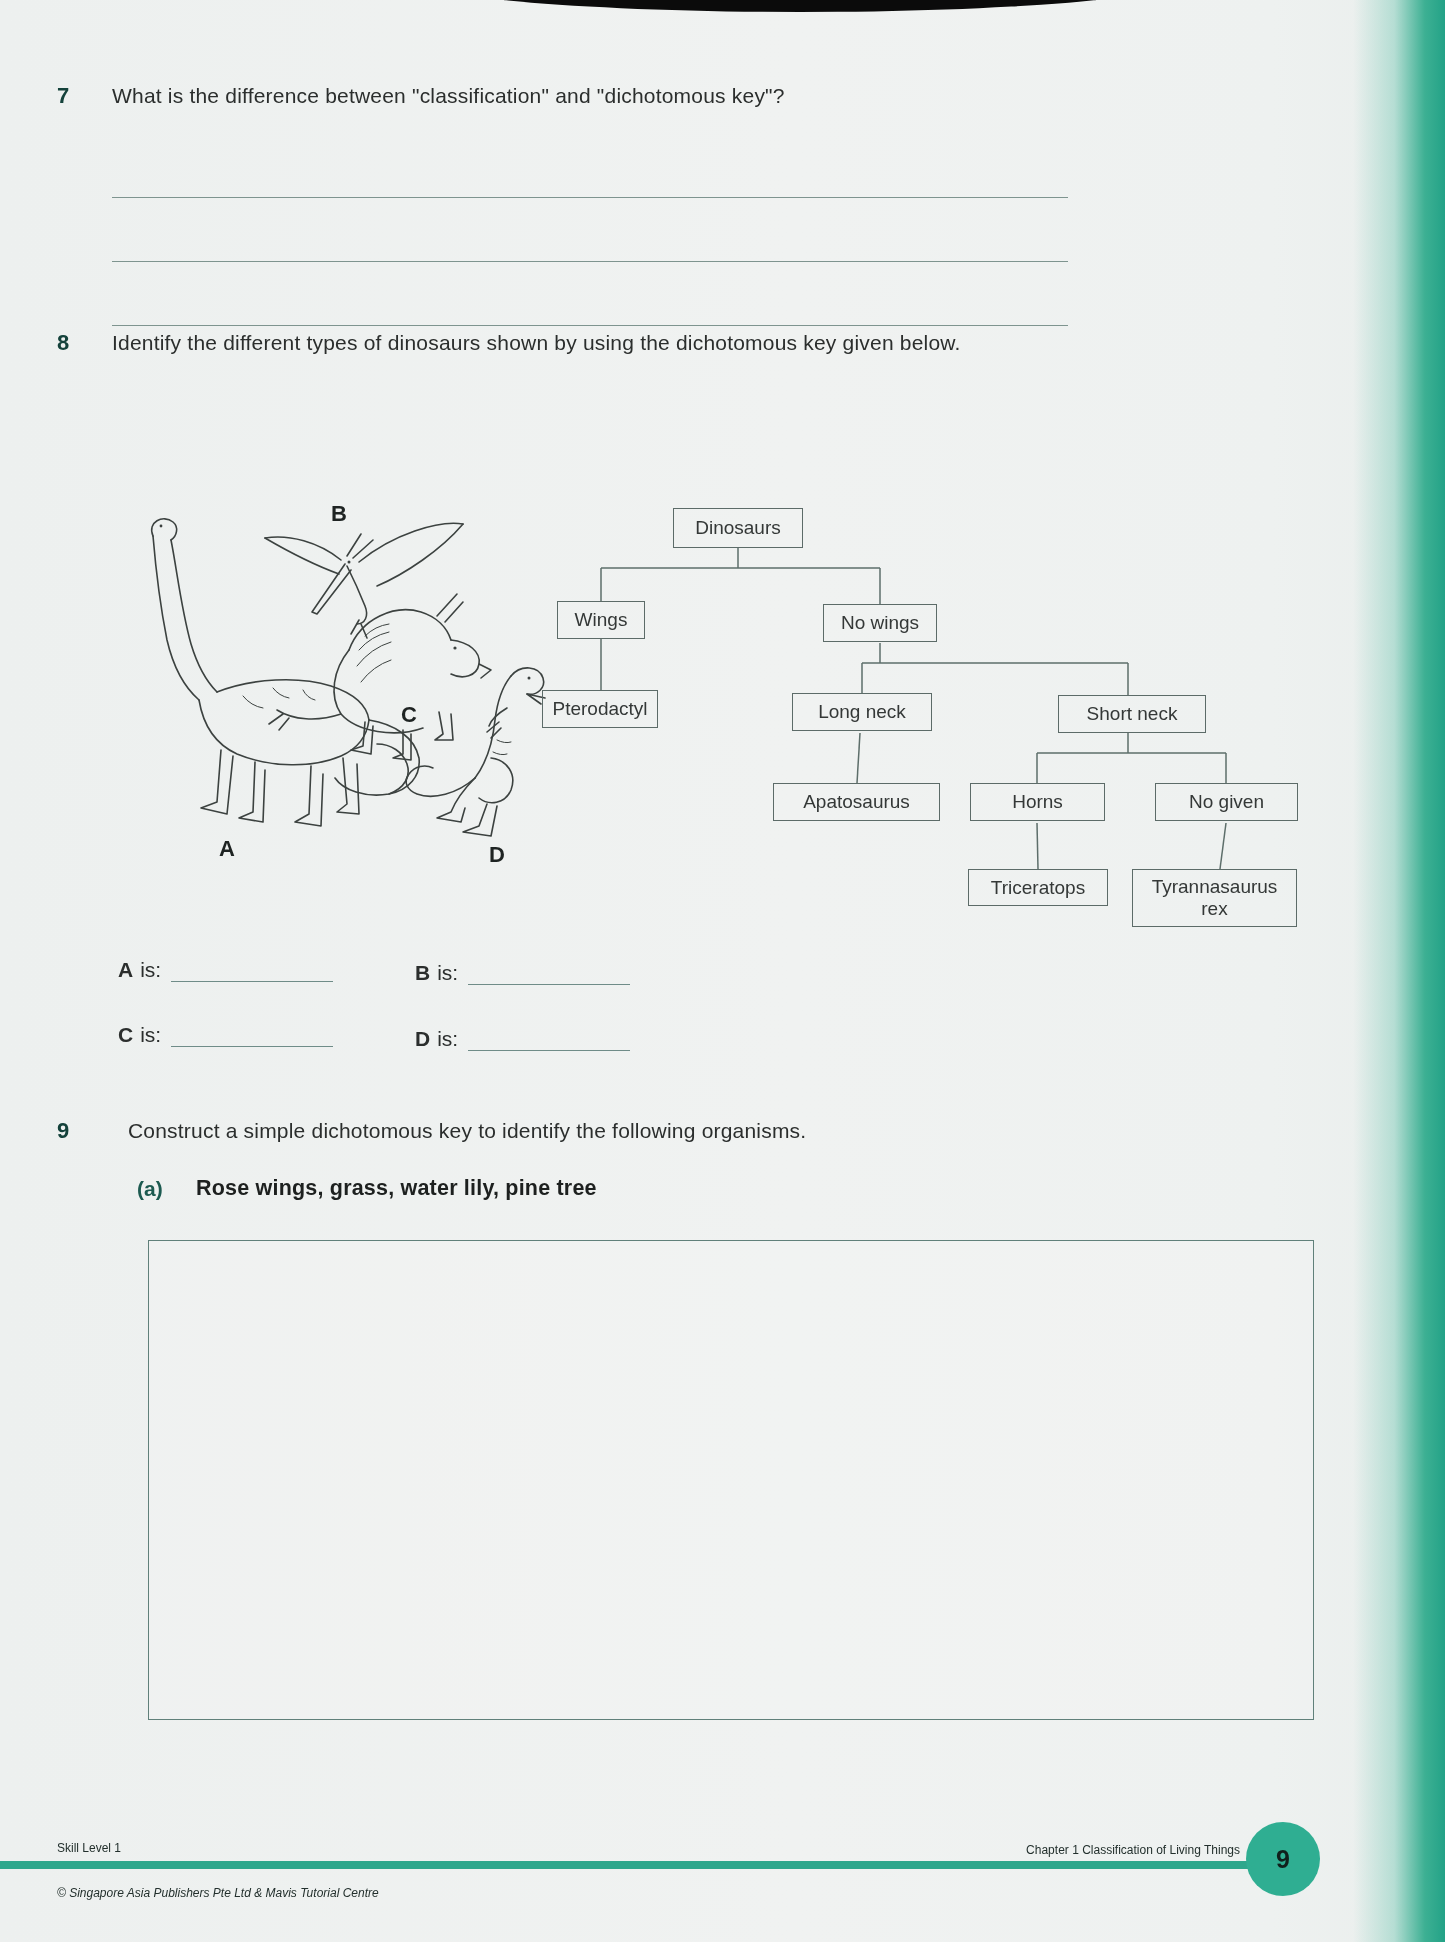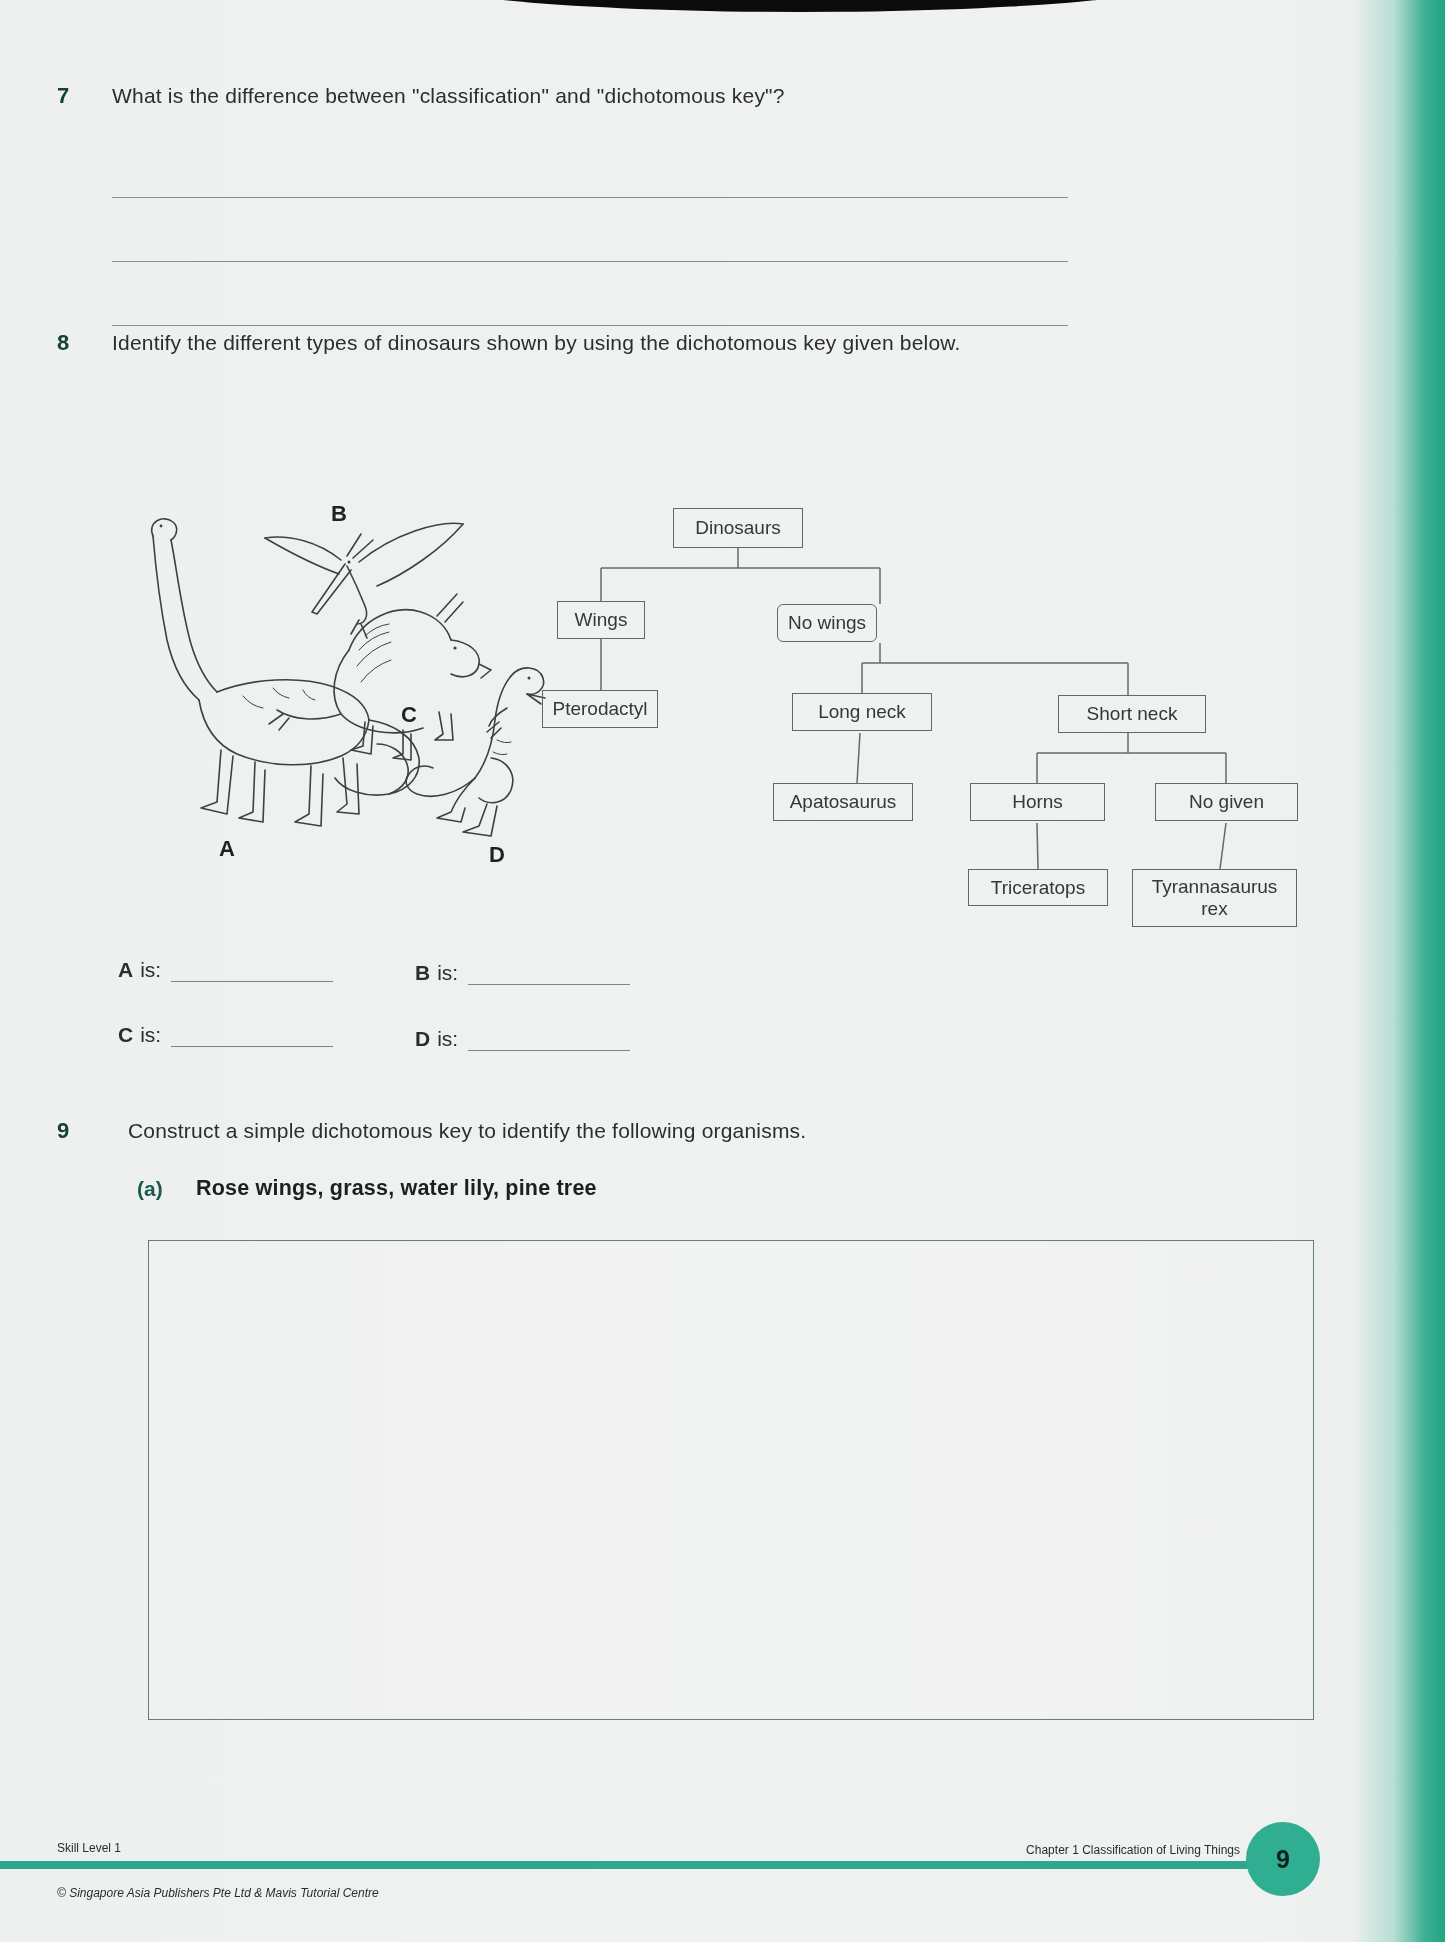--- a/index.html
+++ b/index.html
@@ -136,33 +136,33 @@
       <line x1="696" y1="328" x2="690" y2="374"></line>
     </g>
   </svg>
 
   <div class="node" style="left:673px;top:508px;width:130px;height:40px;">
       <span>Dinosaurs</span>
     </div>
   <div class="node" style="left:557px;top:601px;width:88px;height:38px;">
       <span>Wings</span>
     </div>
-  <div class="node" style="left:777px;top:604px;width:100px;height:38px;border-radius:6px;">
+  <div class="node" style="left:823px;top:604px;width:114px;height:38px;">
       <span>No wings</span>
     </div>
   <div class="node" style="left:542px;top:690px;width:116px;height:38px;">
       <span>Pterodactyl</span>
     </div>
   <div class="node" style="left:792px;top:693px;width:140px;height:38px;">
       <span>Long neck</span>
     </div>
   <div class="node" style="left:1058px;top:695px;width:148px;height:38px;">
       <span>Short neck</span>
     </div>
-  <div class="node" style="left:773px;top:783px;width:140px;height:38px;">
+  <div class="node" style="left:773px;top:783px;width:167px;height:38px;">
       <span>Apatosaurus</span>
     </div>
   <div class="node" style="left:970px;top:783px;width:135px;height:38px;">
       <span>Horns</span>
     </div>
   <div class="node" style="left:1155px;top:783px;width:143px;height:38px;">
       <span>No given</span>
     </div>
   <div class="node" style="left:968px;top:869px;width:140px;height:37px;">
       <span>Triceratops</span>

